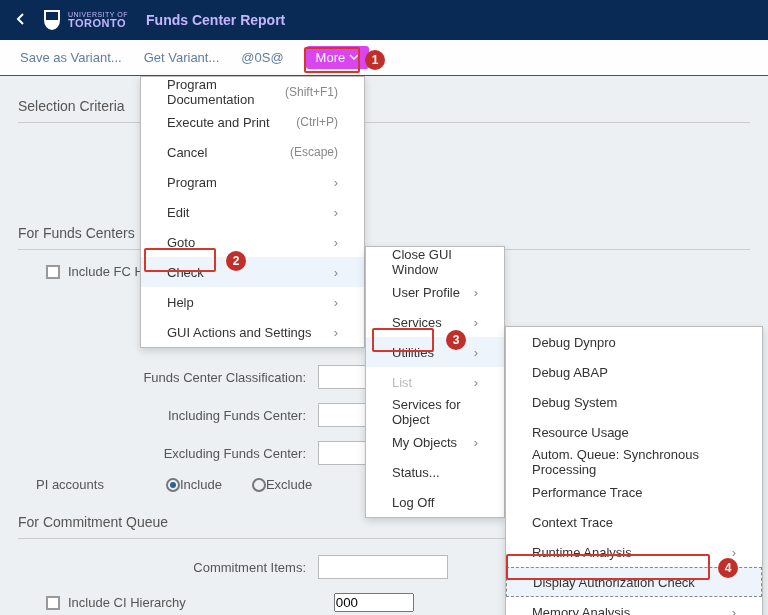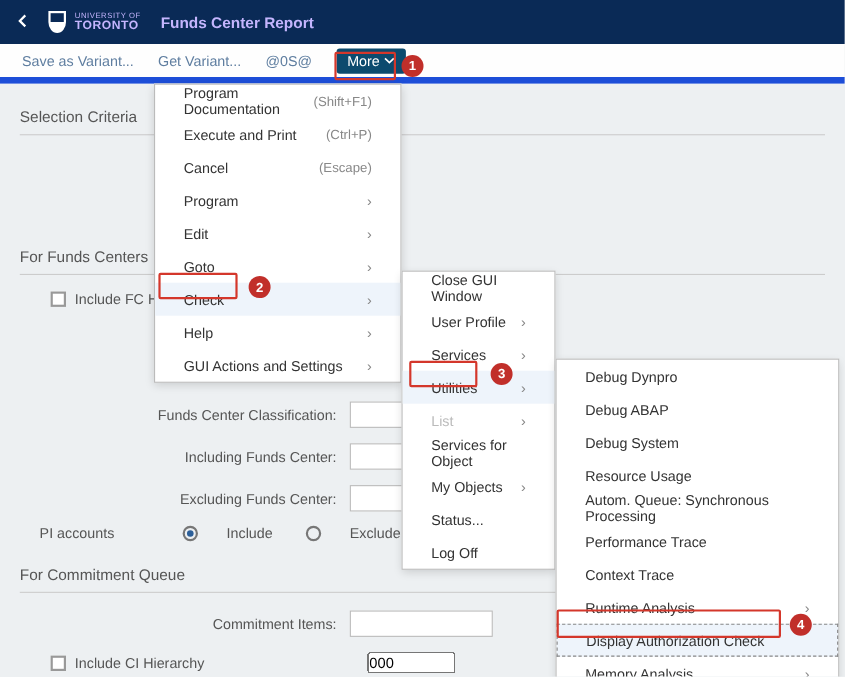--- a/index.html
+++ b/index.html
@@ -5,33 +5,33 @@
   * { box-sizing: border-box; margin: 0; padding: 0; font-family: Arial, Helvetica, sans-serif; }
   body { width: 768px; height: 615px; background: #edf0f2; overflow: hidden; position: relative; font-size: 13px; color: #555; }
   .header { background: #0a2a56; height: 40px; display: flex; align-items: center; padding: 0 14px; color: #c4b5fd; }
   .header .back { margin-right: 14px; cursor: pointer; }
   .header .logo { display: flex; align-items: center; margin-right: 18px; }
   .header .logo svg { margin-right: 6px; }
   .header .logo-text { font-size: 9px; line-height: 1; }
   .header .logo-text .u { font-size: 7px; letter-spacing: 0.5px; }
   .header .logo-text .t { font-size: 11px; font-weight: bold; letter-spacing: 0.5px; }
   .header .title { font-weight: bold; font-size: 14px; }
-  .toolbar { background: #fefefe; height: 36px; display: flex; align-items: center; padding: 0 20px; border-bottom: 6px solid #1d4ed8; color: #5f7ea0; font-size: 13px; gap: 22px; }
+  .toolbar { background: #fefefe; height: 36px; display: flex; align-items: center; padding: 0 20px; border-bottom: 1px solid #1d4ed8; color: #5f7ea0; font-size: 13px; gap: 22px; }
   .toolbar .link { cursor: pointer; }
-  .more-btn { background: #0c4a6e; color: #fff; padding: 4px 10px; border-radius: 3px; display: flex; align-items: center; cursor: pointer; gap: 4px; }
+  .more-btn { background: #d946ef; color: #fff; padding: 4px 10px; border-radius: 3px; display: flex; align-items: center; cursor: pointer; gap: 4px; }
   .number-badge { width: 20px; height: 20px; border-radius: 50%; background: #c12f2a; color: #fff; font-size: 12px; font-weight: bold; display: inline-flex; align-items: center; justify-content: center; position: absolute; }
   .content { padding: 14px 18px; }
   .sect-title { color: #555; font-size: 14px; padding: 8px 0; border-bottom: 1px solid #ccc; margin-bottom: 14px; }
   .label-row { display: flex; align-items: center; margin-bottom: 10px; height: 28px; }
   .label-row .lbl { width: 300px; text-align: right; padding-right: 12px; color: #555; font-size: 13px; }
   .label-row .inp { height: 24px; border: 1px solid #bbb; background: #fff; width: 130px; }
   .chk-row { display: flex; align-items: center; margin: 12px 0 12px 28px; gap: 8px; }
   .chk { width: 14px; height: 14px; border: 2px solid #999; background:#fff; }
   .radio-row { display: flex; align-items: center; gap: 30px; margin-left: 18px; }
-  .radio-group { display: flex; align-items: center; gap: 26px; justify-content: space-between; }
+  .radio-group { display: flex; align-items: center; gap: 0; justify-content: space-between; }
   .radio { width: 14px; height: 14px; border: 2px solid #777; border-radius: 50%; display:flex; align-items:center; justify-content:center; }
   .radio.checked::after { content:''; width:6px; height:6px; background:#2c5f99; border-radius:50%; }
   .menu-panel { position: absolute; background: #fff; border: 1px solid #bbb; box-shadow: 0 3px 8px rgba(0,0,0,0.15); font-size: 13px; color: #333; }
   .menu-panel .mi { height: 30px; display: flex; align-items: center; padding: 0 26px; position: relative; cursor: pointer; justify-content: space-between; }
   .menu-panel .mi .short { color: #888; font-size: 12px; }
   .menu-panel .mi .arrow { color: #888; }
   .menu-panel .mi.hl { background: #eef4fb; }
   .menu-panel .mi.disabled { color: #bbb; }
   .red-box { position: absolute; border: 2px solid #d4372b; border-radius: 2px; pointer-events: none; }
   .dashed { border: 1px dashed #999; }

